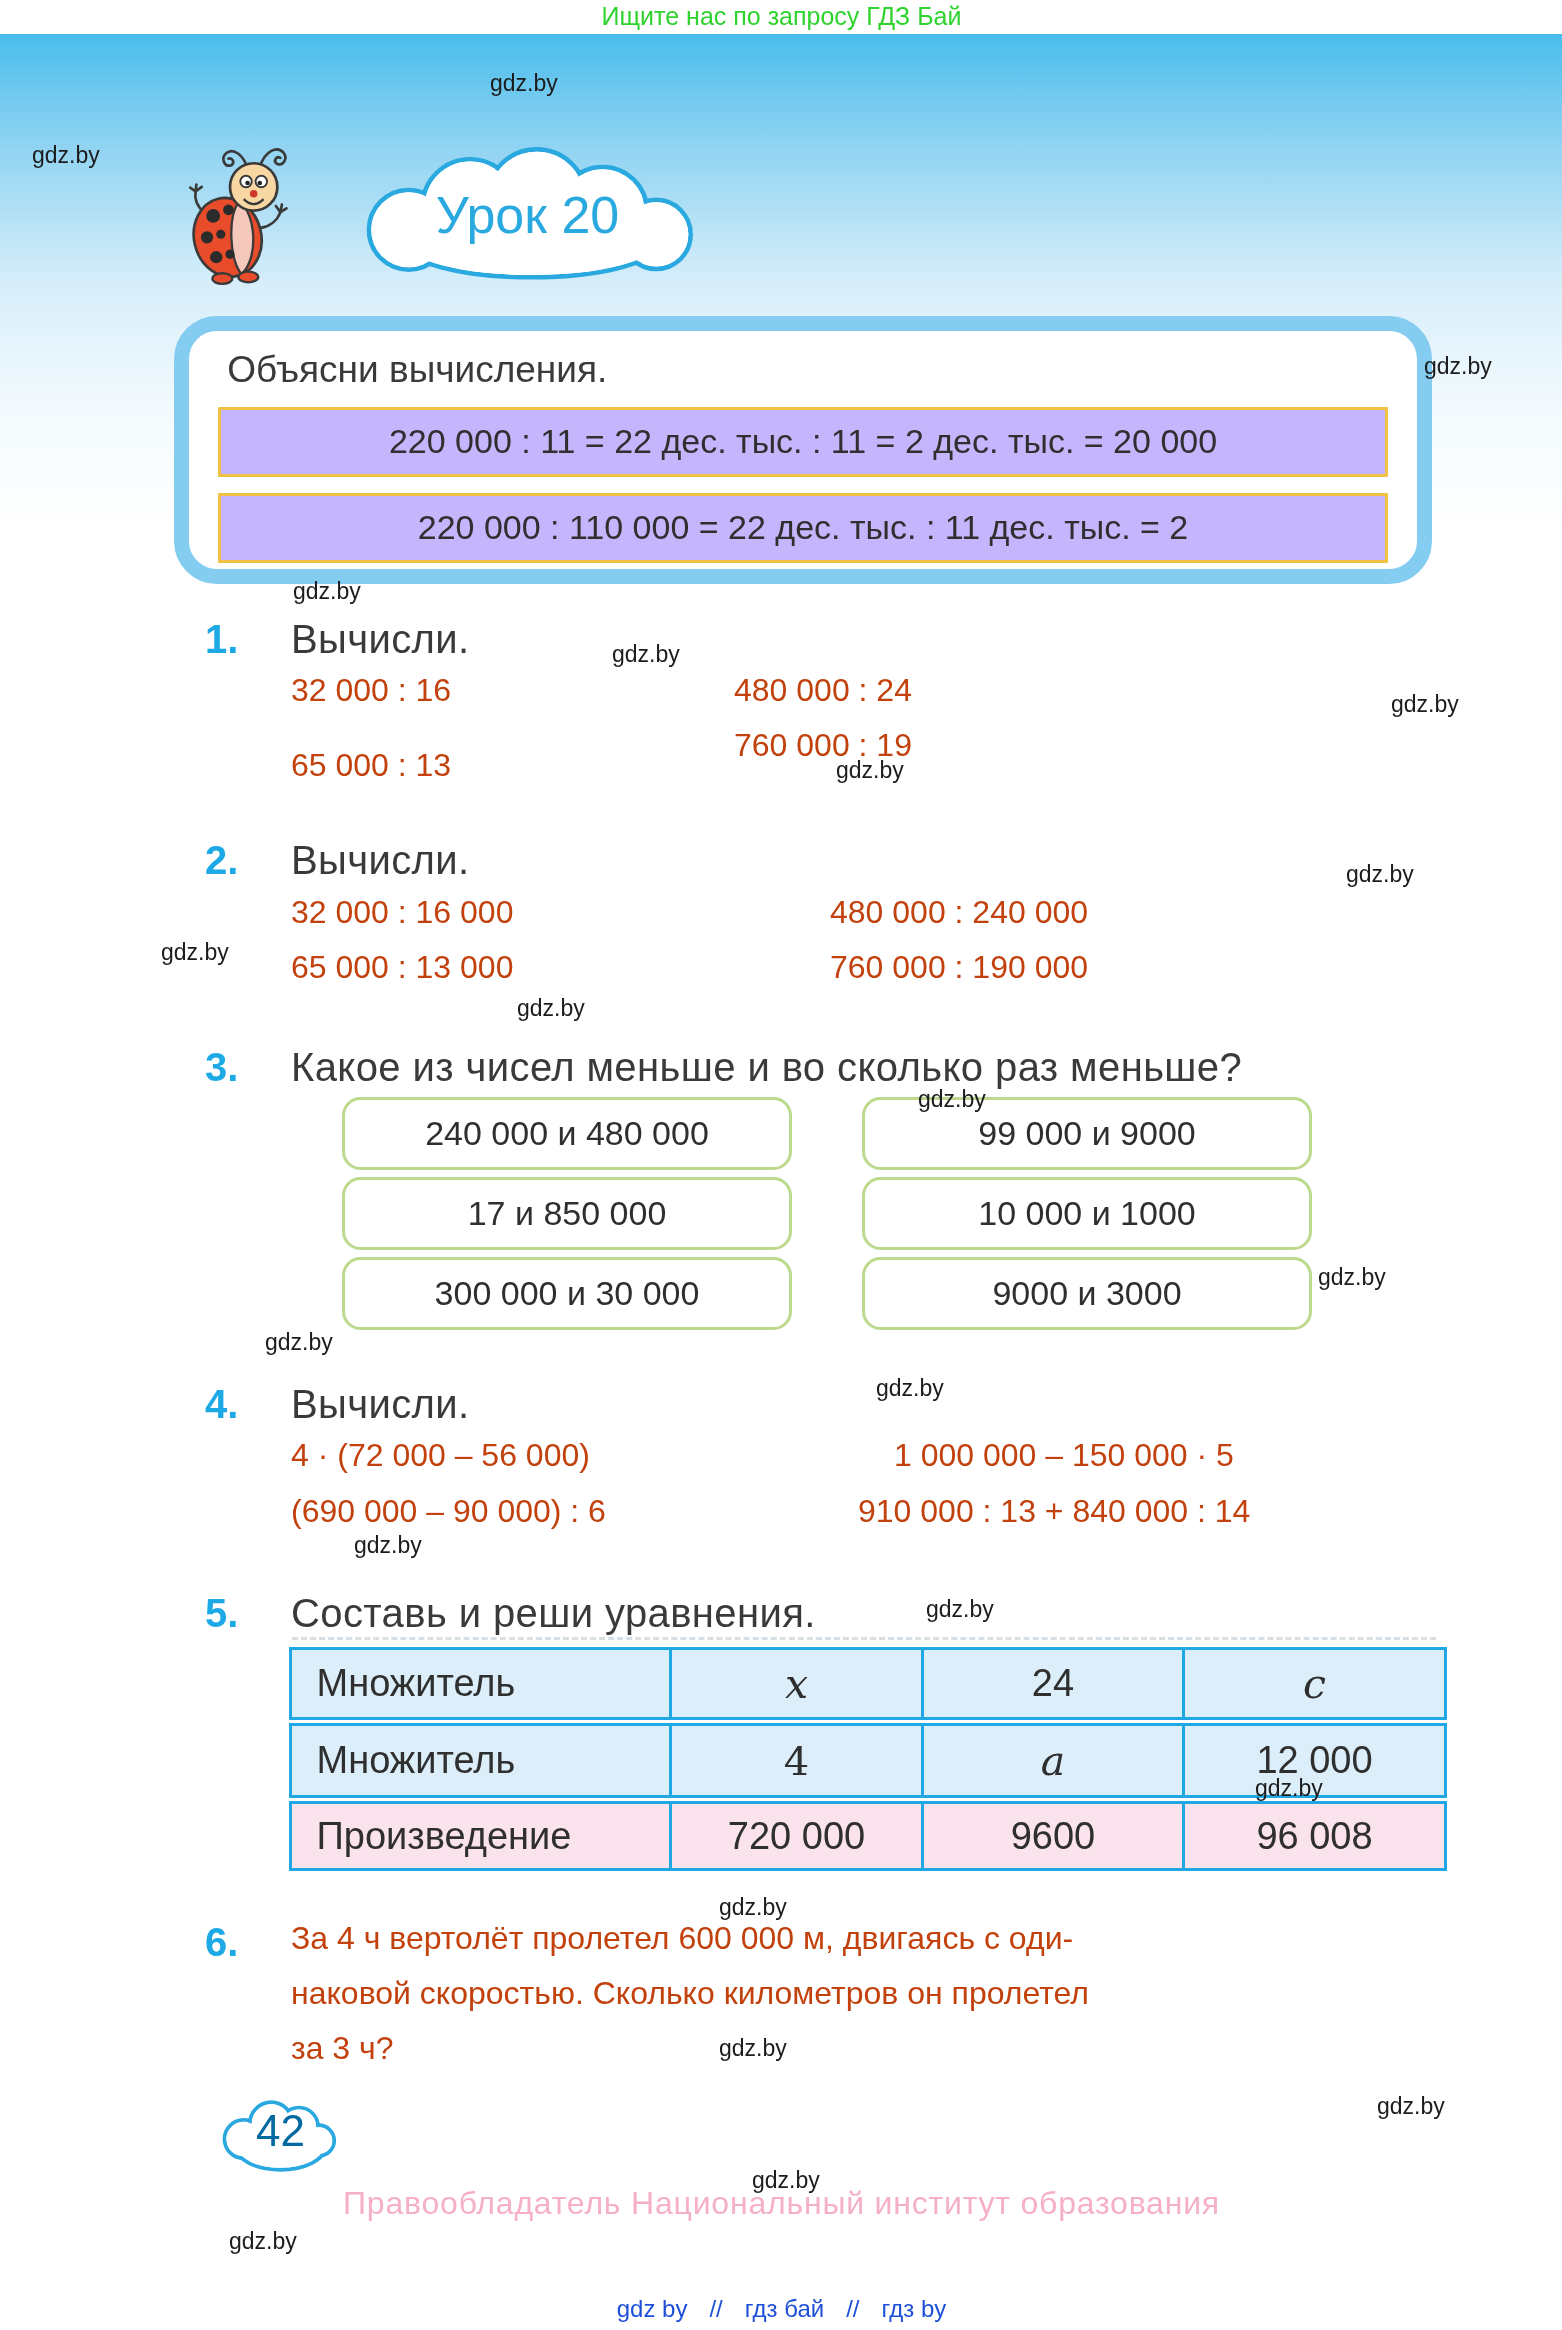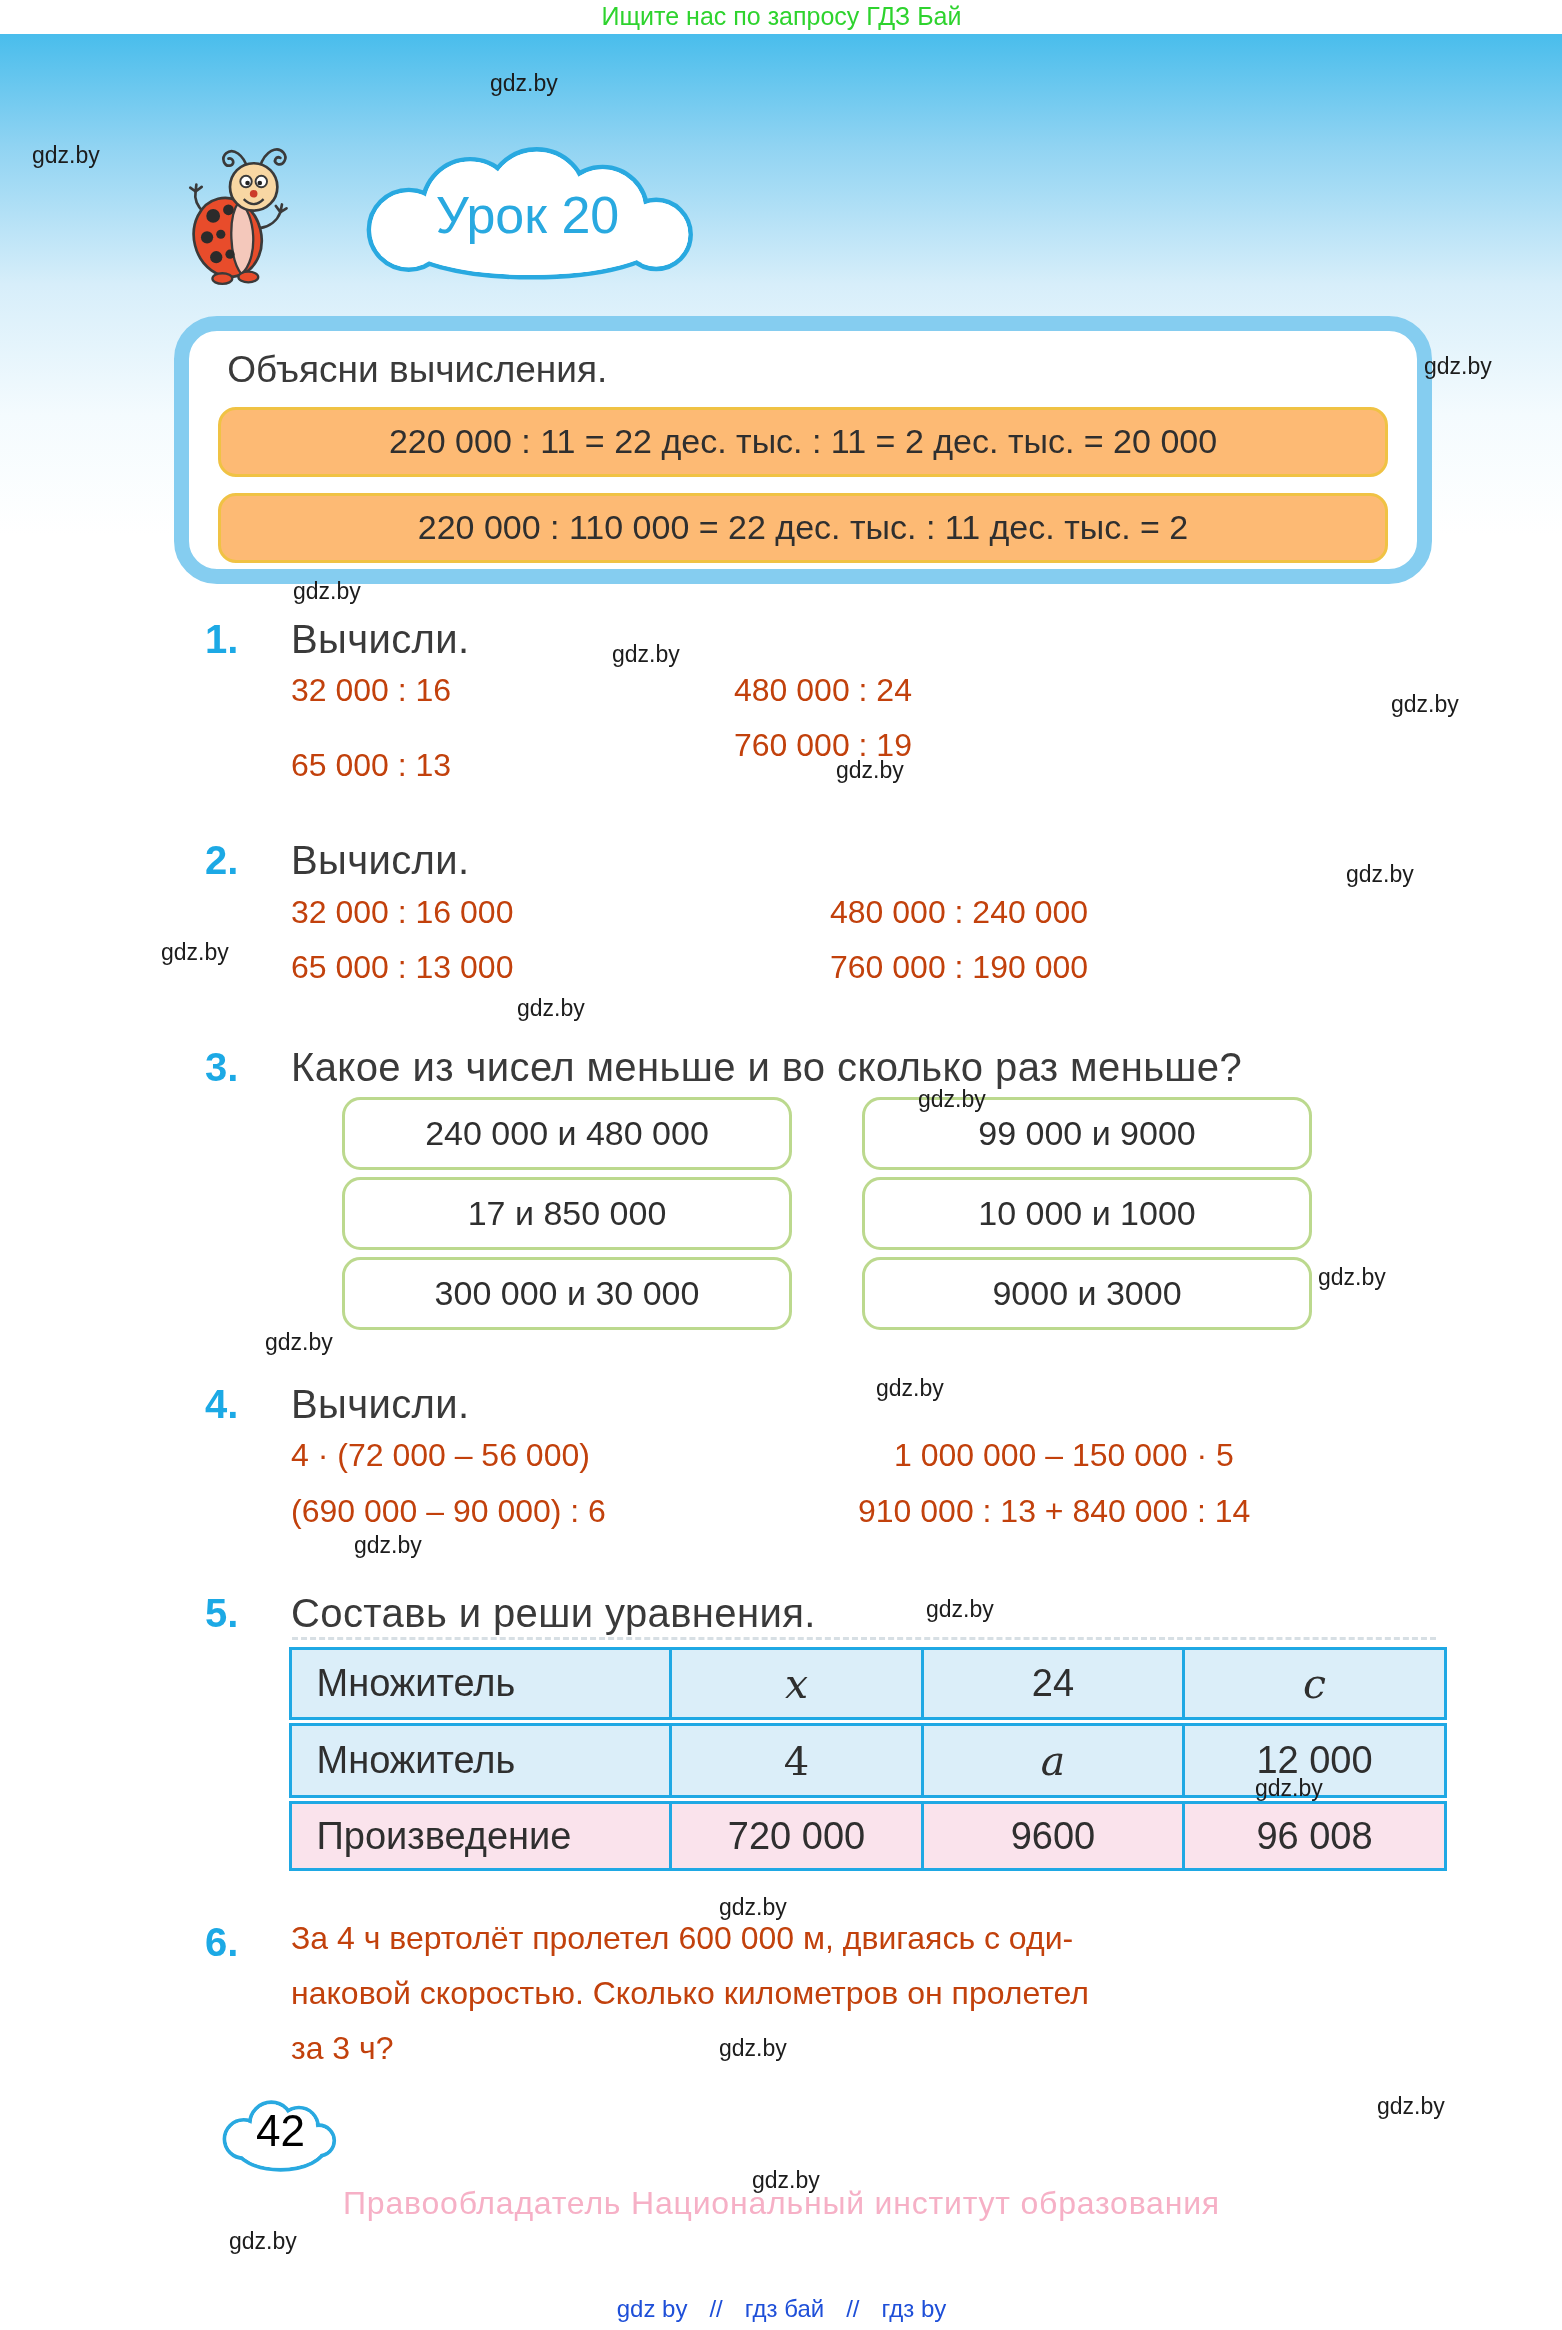--- a/index.html
+++ b/index.html
@@ -18,22 +18,22 @@
 
   .lesson-cloud { position:absolute; left:336px; top:144px; width:383px; height:138px; }
   .lesson-cloud svg { position:absolute; inset:0; }
   .lesson-cloud .cloud-label { position:absolute; inset:0; display:flex; align-items:center;
         justify-content:center; font-size:52px; color:#29a9e0; padding-top:4.6px; }
 
   
   .explain { position:absolute; left:174px; top:304px; width:1258px; height:268px; box-sizing:border-box;
              border:15.3px solid #85cdf0; border-radius:43px; background:#ffffff; padding:12.2px 29px 0 29px;margin-top:12px; }
   .explain-title { font-size:37px; color:#3a3a3a; margin:6.1px 0 15.3px 9.2px; }
-  .eq-box { box-sizing:border-box; height:70px; border:3.8px solid #f0c244; border-radius:18px;
-            background:#fdba74; display:flex; align-items:center; justify-content:center;
+  .eq-box { box-sizing:border-box; height:70px; border:3.8px solid #f0c244; border-radius:1px;
+            background:#c4b5fd; display:flex; align-items:center; justify-content:center;
             font-size:34px; color:#2f2f2f; margin-bottom:16px; white-space:nowrap; }
 
   .ex-num { position:absolute; font-size:40px; font-weight:bold; color:#1ca9e5; white-space:nowrap; }
   .ex-title { position:absolute; font-size:40px; color:#3a3a3a; white-space:nowrap; letter-spacing:0.4px; }
   .exline { position:absolute; font-size:32px; color:#c2410c; white-space:nowrap; }
 
   
   .pairs { position:absolute; left:342px; top:1097px; display:grid;
            grid-template-columns:450px 450px; column-gap:70px; row-gap:6.9px; }
   .pair-box { box-sizing:border-box; height:73px; border:3.1px solid #bcd98e; border-radius:18.4px;
@@ -53,21 +53,21 @@
            border-right:3.8px solid #1fa8e4; white-space:nowrap; }
   .tcell.last { border-right:none; }
   .tcell.label { justify-content:flex-start; padding-left:24.5px; }
   .mvar { font-family:"DejaVu Serif", serif; font-style:italic; font-size:41px; }
   .mser { font-family:"DejaVu Serif", serif; font-size:40px; }
 
   
   .badge { position:absolute; left:213px; top:2090px; width:135px; height:86px; }
   .badge svg { position:absolute; inset:0; }
   .badge .badge-label { position:absolute; inset:0; display:flex; align-items:center; justify-content:center;
-                        font-size:44px; color:#000000; padding-bottom:3.1px; }
+                        font-size:44px; color:#0369a1; padding-bottom:3.1px; }
 
   
   .copyright { position:absolute; top:2185px; left:0; width:100%; text-align:center;
                font-size:32px; color:#f6b0c6; letter-spacing:0.8px; }
   .links { position:absolute; top:2295px; left:0; width:100%; text-align:center;
            font-size:24px; color:#1e4fd8; }
   .links span { margin:0 7.7px; }
 
   .wm { position:absolute; font-size:23px; color:#1c1c1c; white-space:nowrap; }
 </style>

